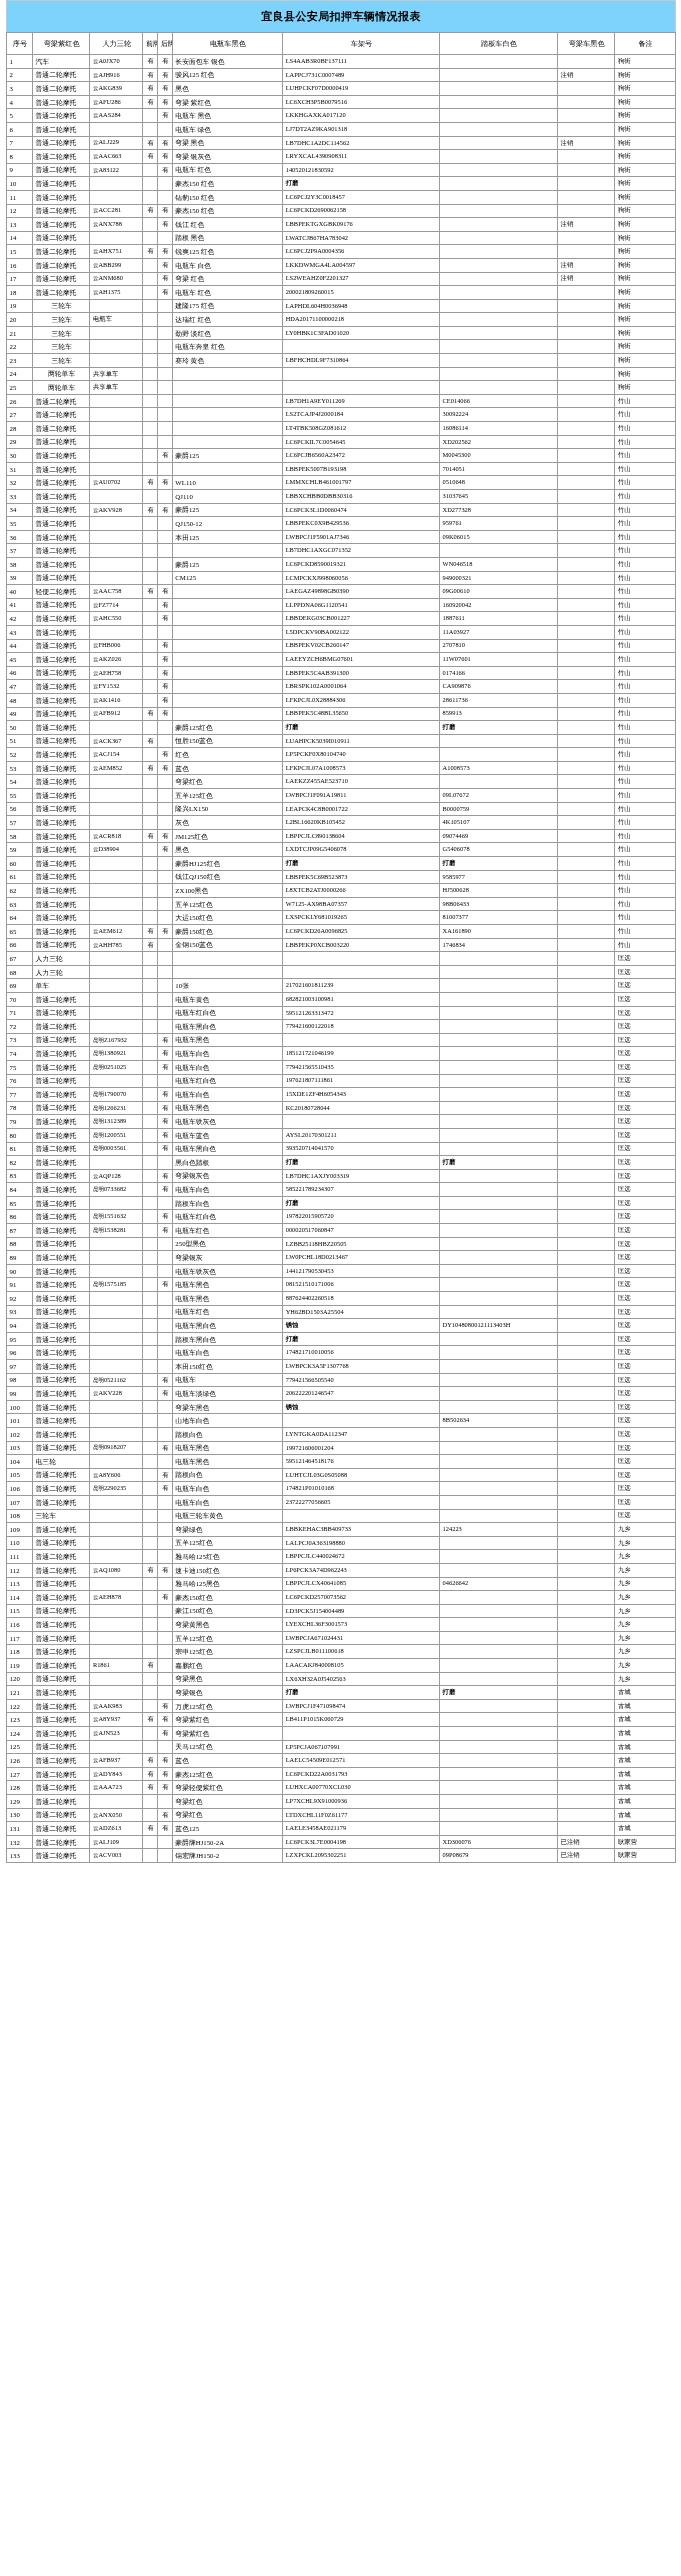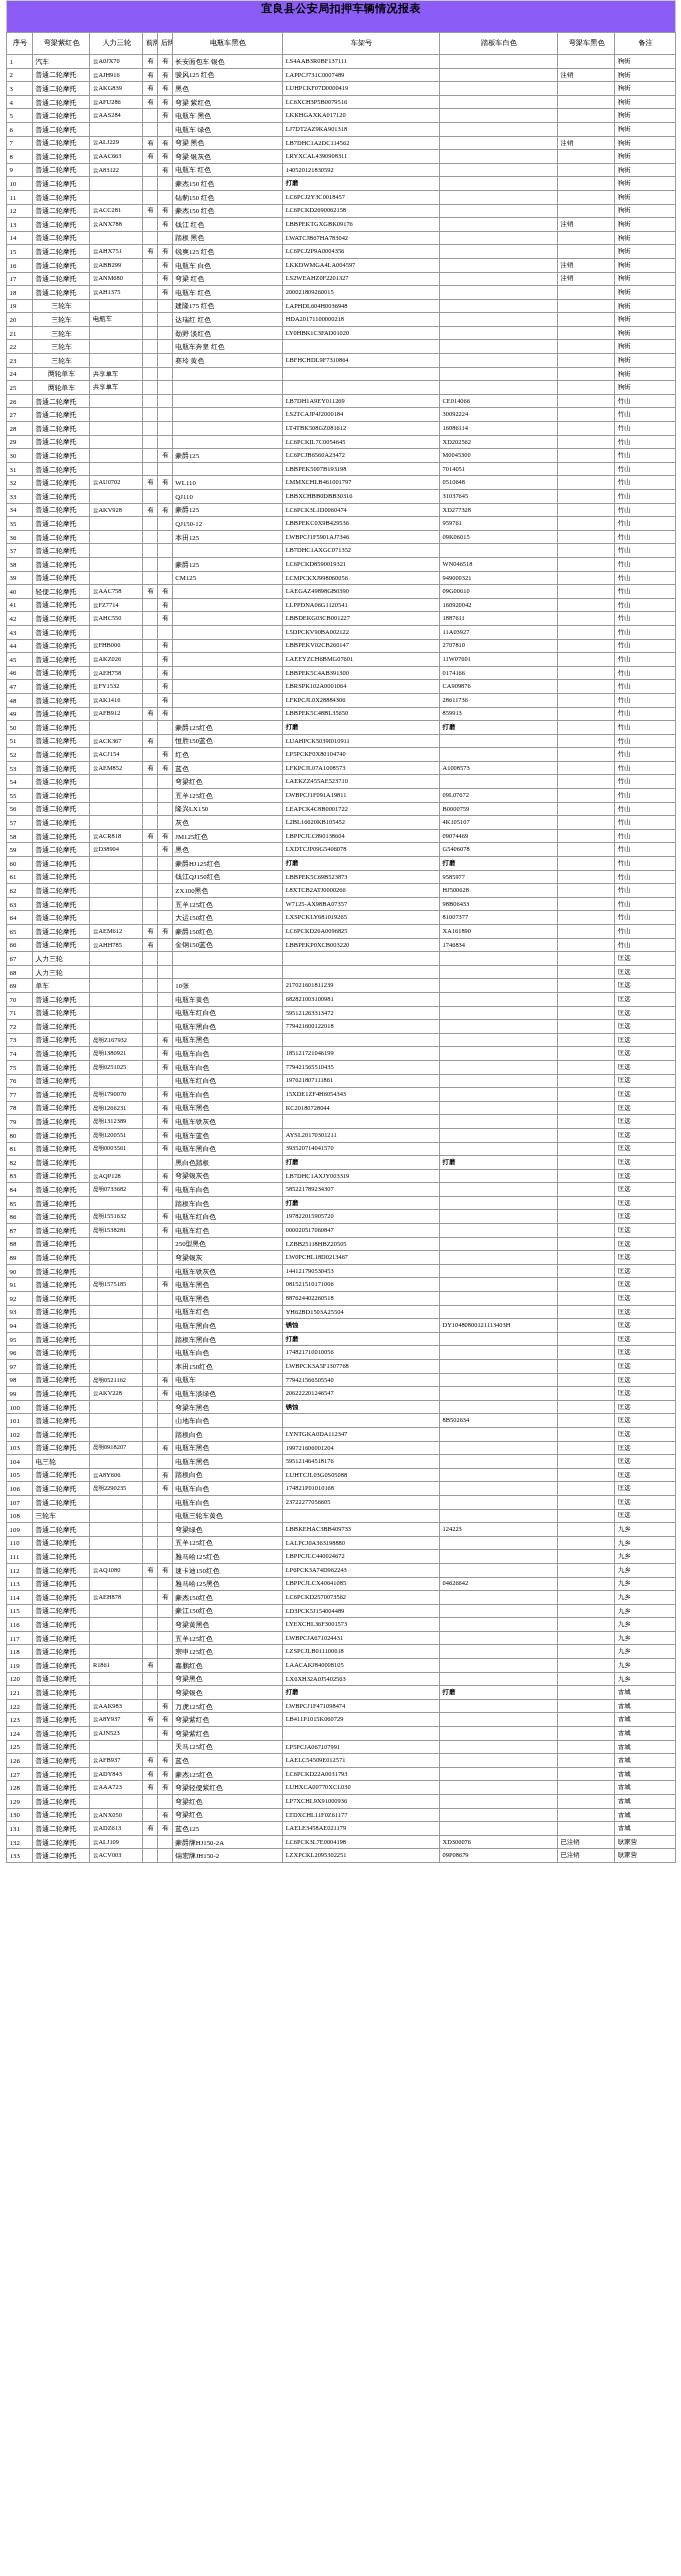--- a/index.html
+++ b/index.html
@@ -4,23 +4,23 @@
 <style>
   html,body{margin:0;padding:0;background:#ffffff;}
   body{
     font-family:"Liberation Serif","DejaVu Serif",serif;
     width:682px;
     color:#000000;
   }
   .sheet{width:682px;box-sizing:border-box;padding:0 6px 8.5px 6px;}
   .title-band{
     height:31px;
-    display:flex;align-items:flex-start;justify-content:center;
+    display:flex;align-items:center;justify-content:center;
     border:0.9px solid #c9c9c9;border-bottom:none;
-    background:#8b5cf6;
+    background:#7dd3fc;
   }
   .title{
     font-size:11px;font-weight:bold;letter-spacing:0.4px;
     font-family:"Liberation Sans","DejaVu Sans",sans-serif;
   }
   table.report{
     border-collapse:collapse;
     width:100%;
     table-layout:fixed;
     font-size:6.8px;
@@ -33,21 +33,21 @@
     overflow:hidden;
     white-space:nowrap;
     height:13.6px;
     box-sizing:border-box;
   }
   table.report th{
     text-align:center;
     font-weight:normal;
     font-size:7.2px;
     height:22px;
-    font-family:Liberation Serif, serif;
+    font-family:Liberation Sans, sans-serif;
   }
   th.vert{
     font-size:6px;
     line-height:1.0;
     padding:0.9px 0;
     word-break:break-all;
     white-space:normal;
   }
   
   col.c-idx{width:24px;}

